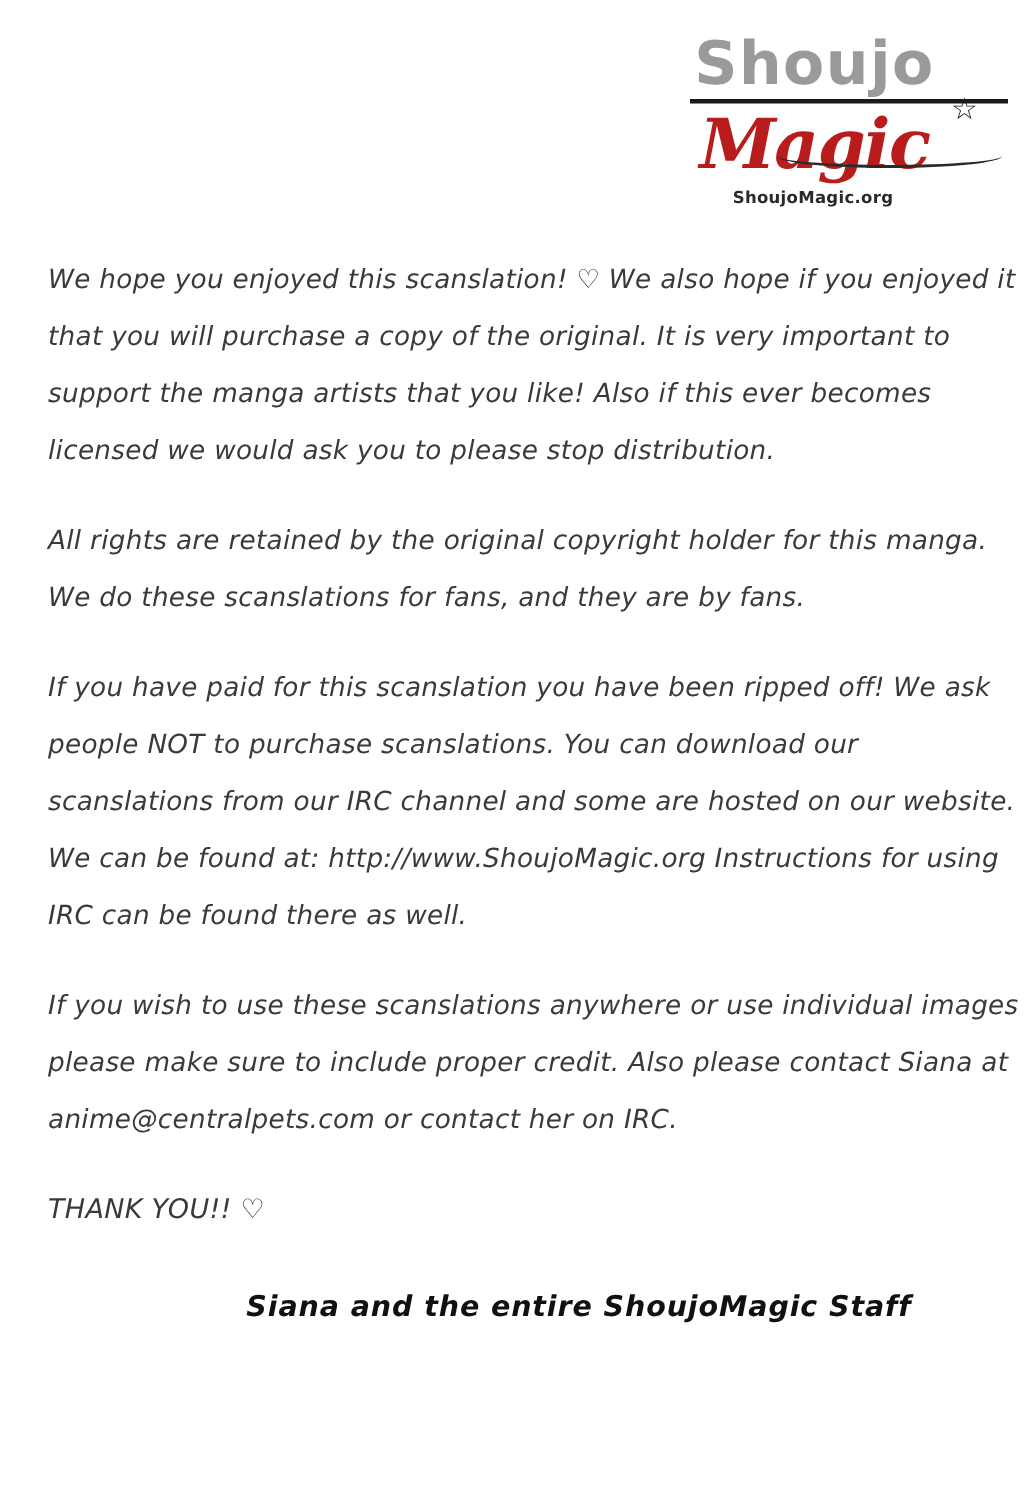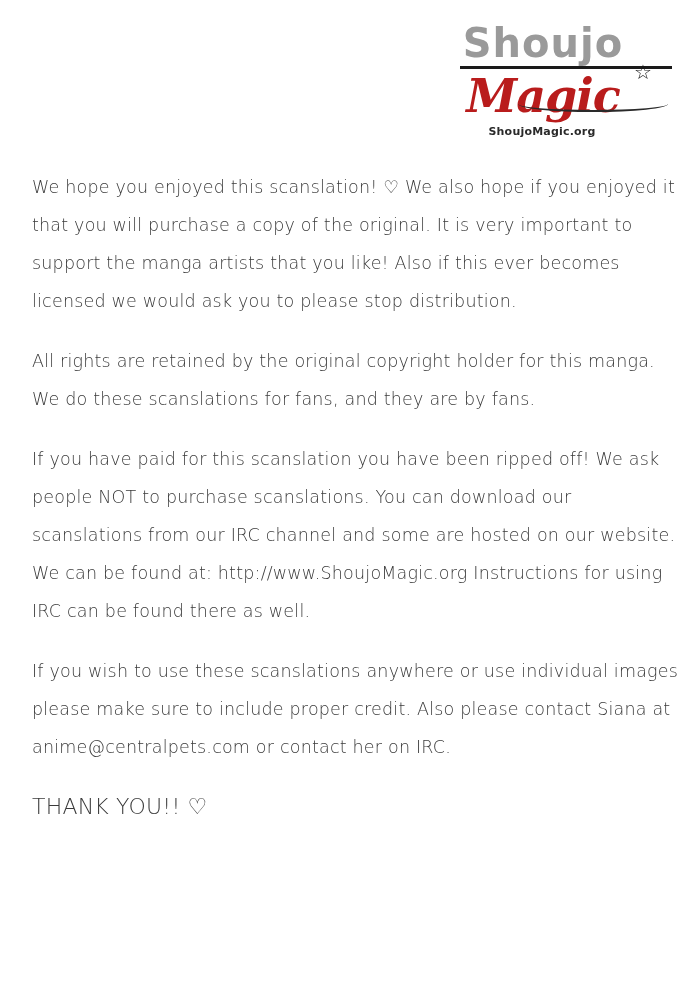--- a/index.html
+++ b/index.html
@@ -79,32 +79,33 @@
     margin-top: 4px;
     margin-right: 8px;
   }
 
   
   .doc {
     position: absolute;
     top: 168px;
     left: 32px;
     width: 648px;
+    font-style: italic;
   }
   .para {
     font-family: "DejaVu Sans", sans-serif;
     font-size: 17.5px;
     line-height: 38px;
     color: #3a3a3a;
     margin: 0 0 22px 0;
     letter-spacing: 0.2px;
     font-weight: 300;
   }
   .thanks {
-    font-size: 22px;
+    font-size: 18px;
     margin-top: 0;
     margin-bottom: 30px;
   }
   .signature {
     font-family: "DejaVu Sans", sans-serif;
     font-weight: bold;
     font-size: 19px;
     color: #111111;
     text-align: center;
     letter-spacing: 0.6px;
@@ -123,13 +124,14 @@
   <div class="logo-swoosh"></div>
   <div class="logo-url">ShoujoMagic.org</div>
 </div>
 
 <div class="doc">
   <p class="para">We hope you enjoyed this scanslation! ♡  We also hope if you enjoyed it that you will purchase a copy of the original. It is very important to support the manga artists that you like! Also if this ever becomes licensed we would ask you to please stop distribution.</p>
   <p class="para">All rights are retained by the original copyright holder for this manga. We do these scanslations for fans, and they are by fans.</p>
   <p class="para">If you have paid for this scanslation you have been ripped off! We ask people NOT to purchase scanslations. You can download our scanslations from our IRC channel and some are hosted on our website. We can be found at: http://www.ShoujoMagic.org Instructions for using IRC can be found there as well.</p>
   <p class="para">If you wish to use these scanslations anywhere or use individual images please make sure to include proper credit. Also please contact Siana at anime@centralpets.com or contact her on IRC.</p>
   <p class="para thanks">THANK YOU!! ♡</p>
+  <div class="signature">Siana and the entire ShoujoMagic Staff</div>
 </div>
 
 </body></html>

